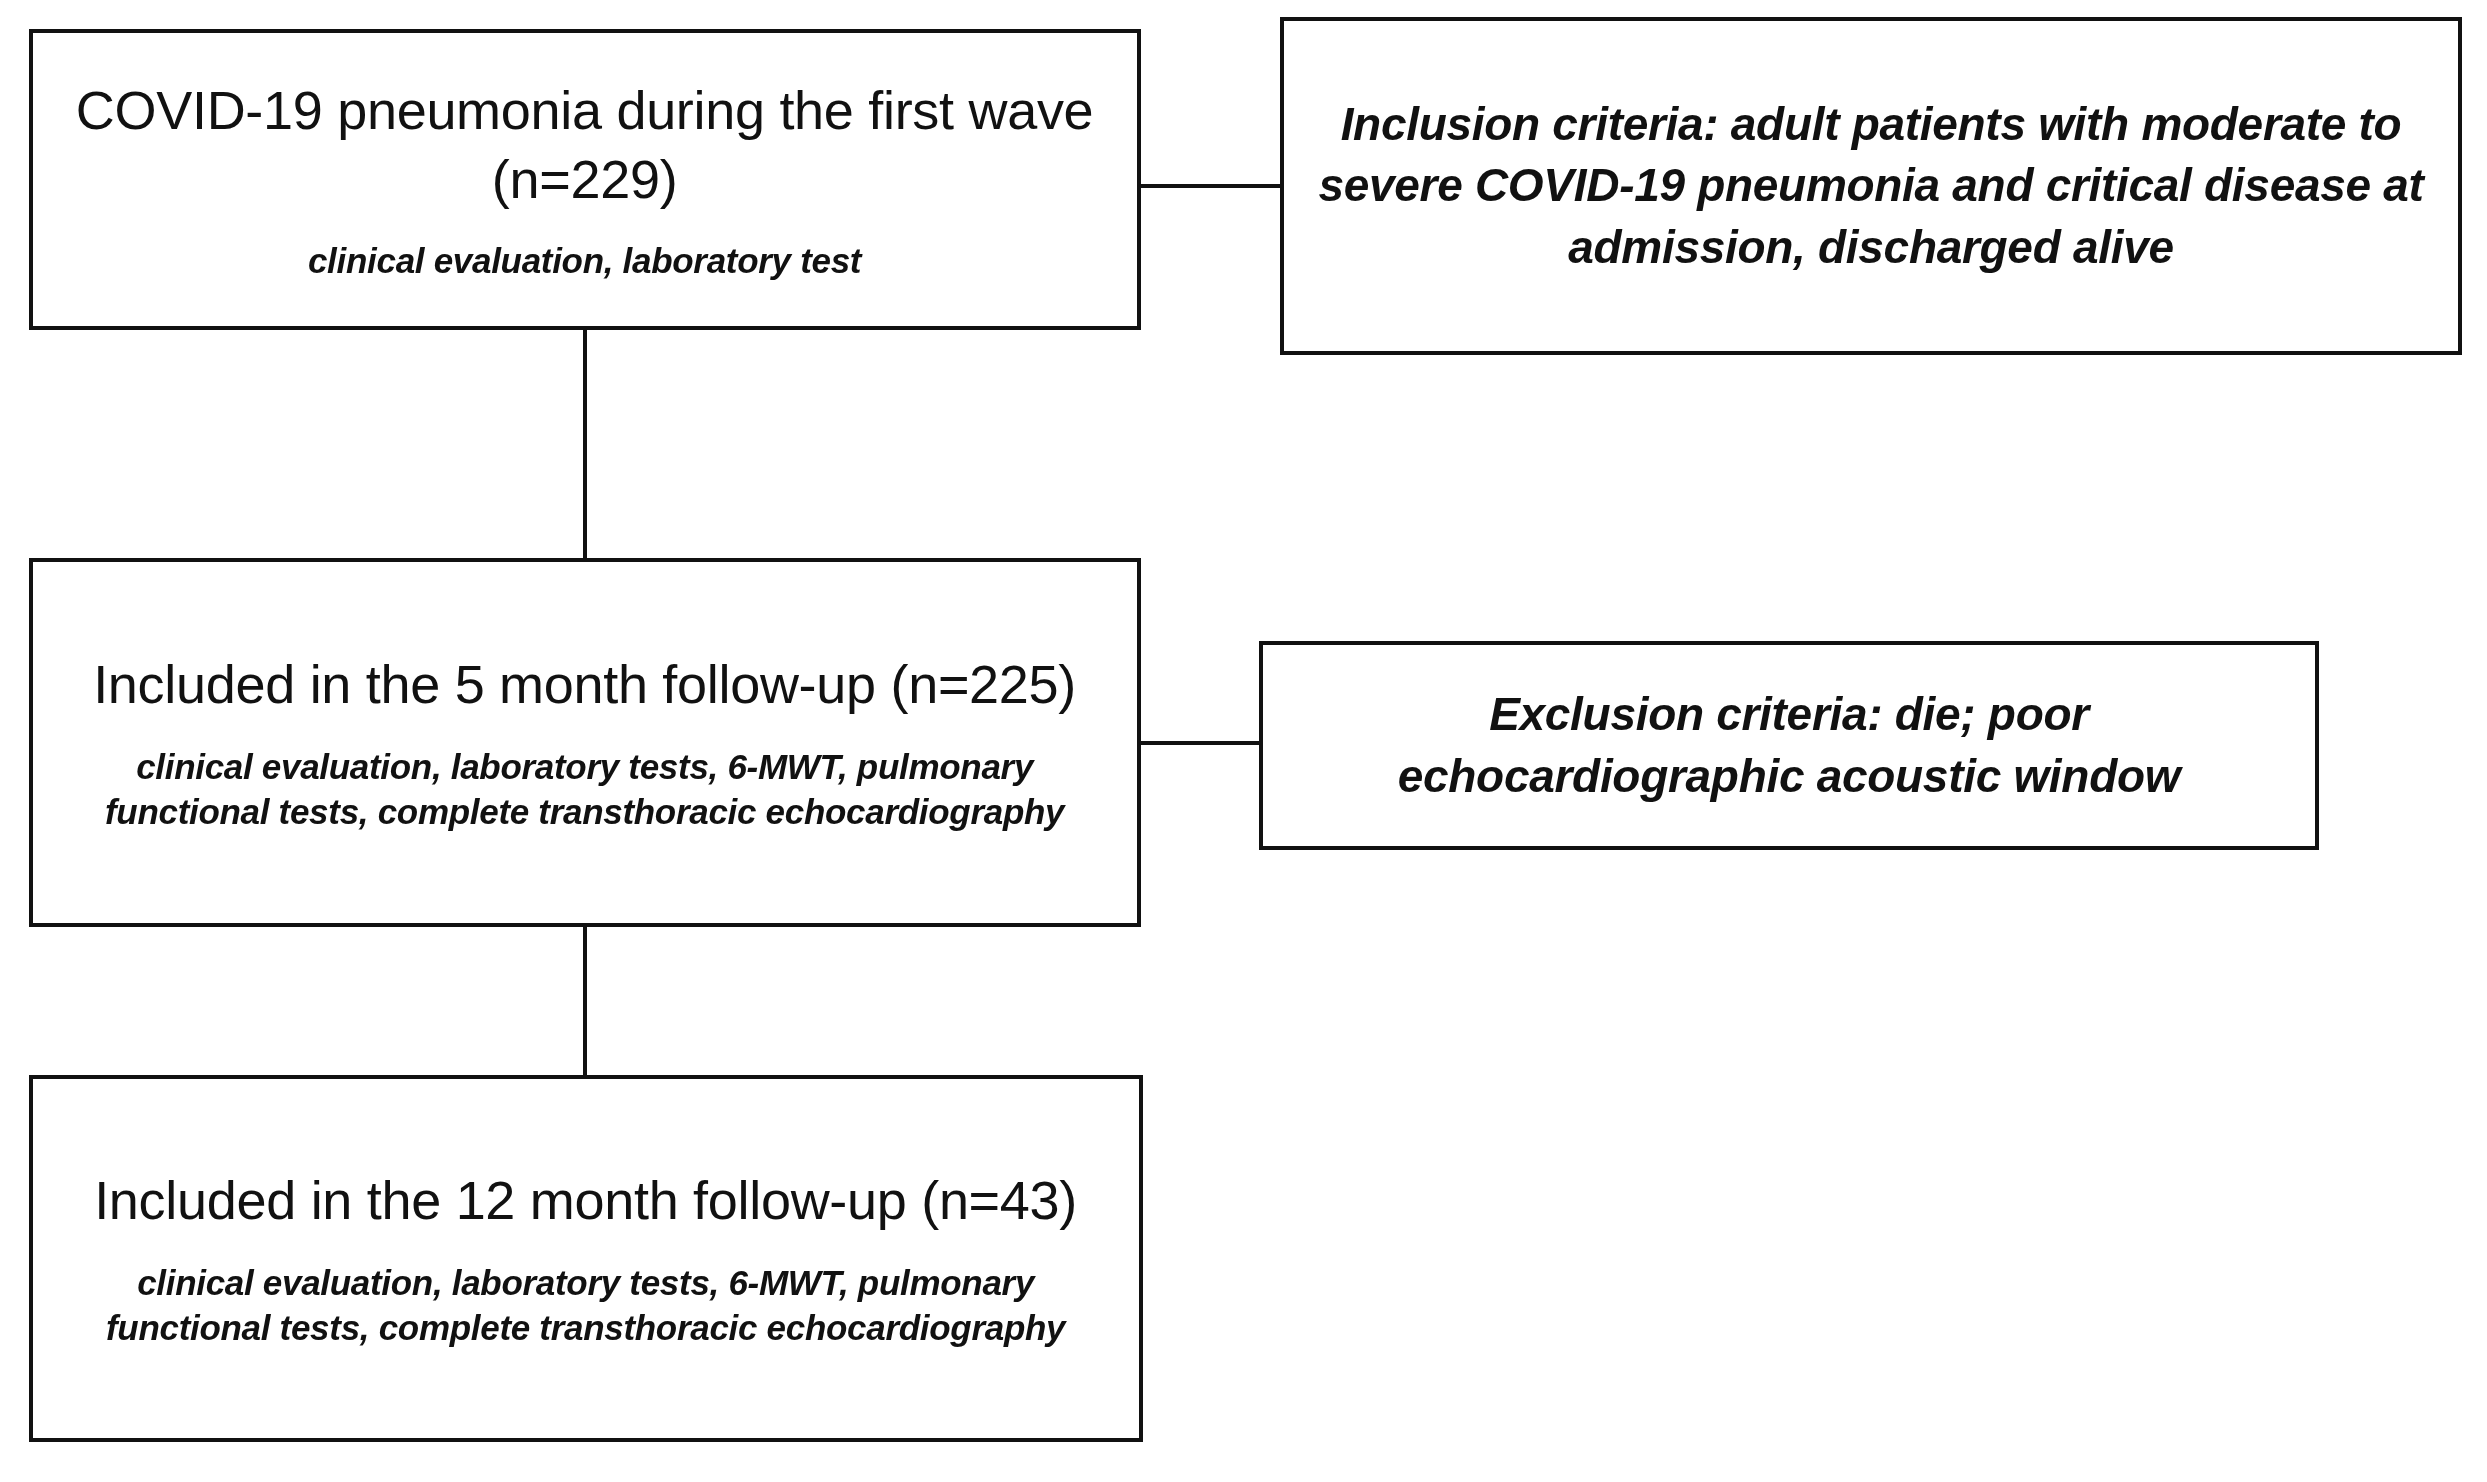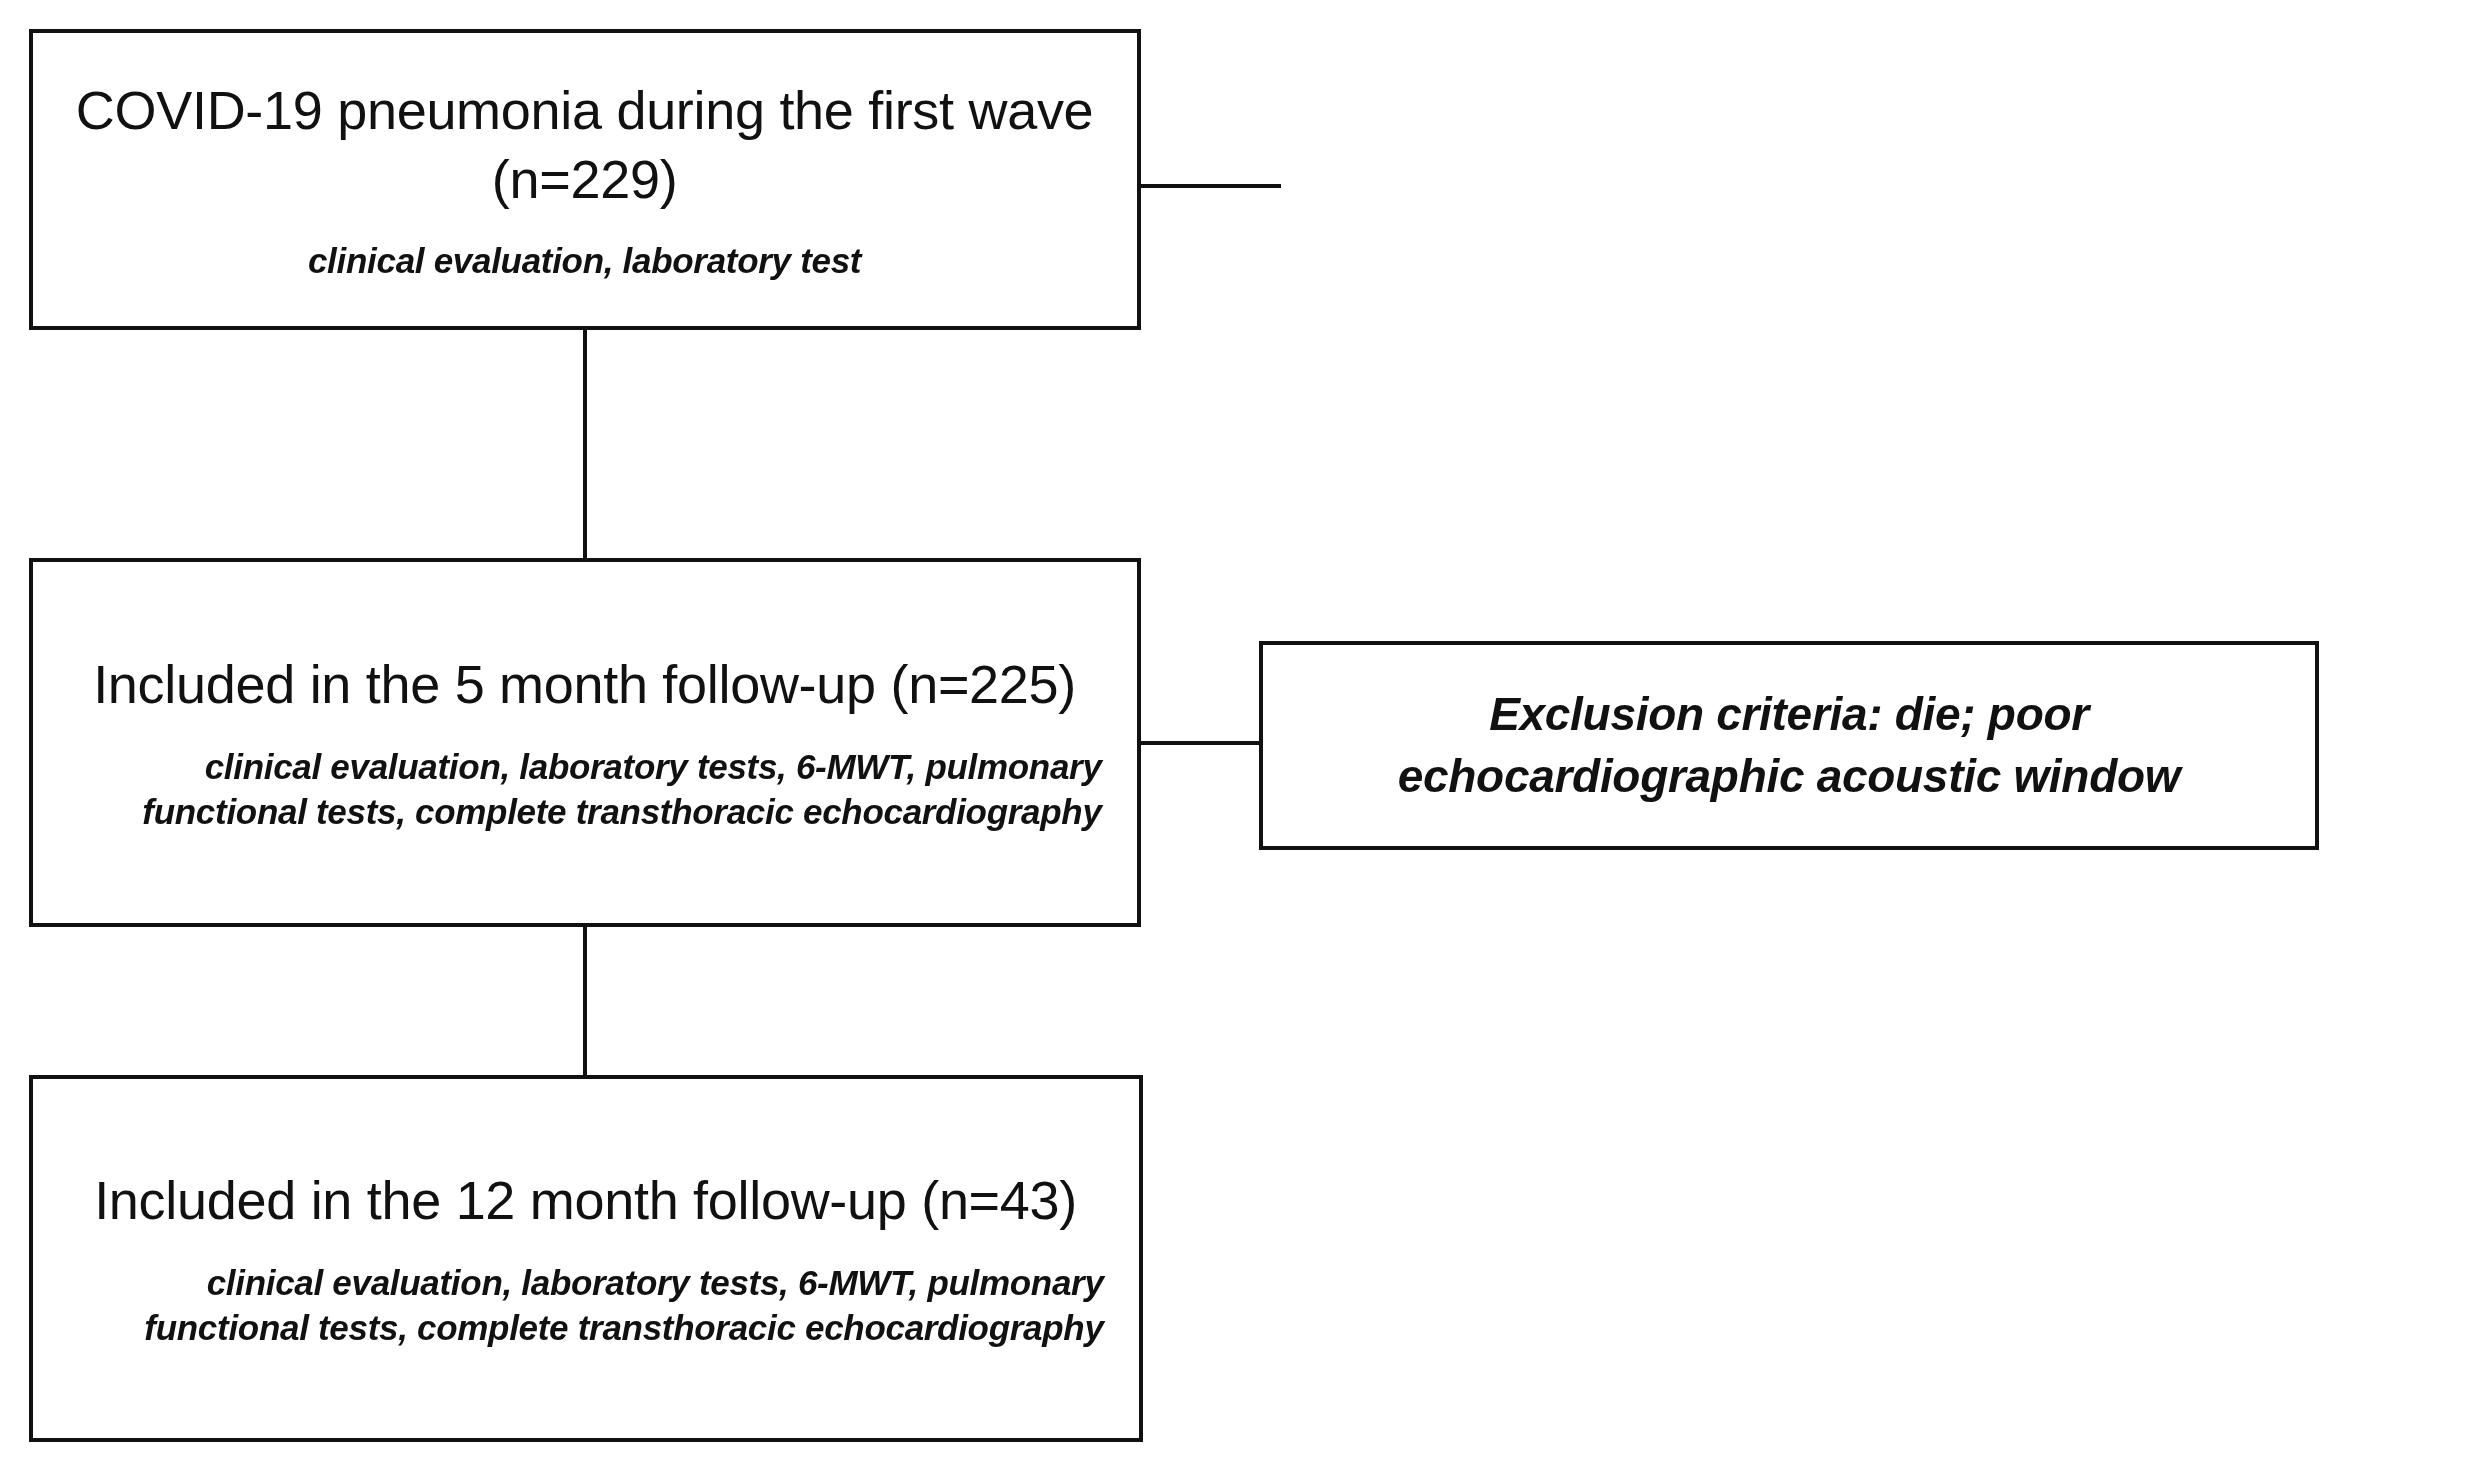--- a/index.html
+++ b/index.html
@@ -43,21 +43,20 @@
   .box-sub {
     font-family: "Liberation Sans", sans-serif;
     font-style: italic;
     font-weight: 700;
     font-size: 35px;
     line-height: 1.30;
     letter-spacing: -0.3px;
     color: #111111;
     padding: 0 35px;
     margin-top: 24px;
-    text-align: right;
   }
 
   .side-text {
     font-family: "Liberation Sans", sans-serif;
     font-style: italic;
     font-weight: 700;
     font-size: 46px;
     line-height: 1.34;
     letter-spacing: -0.3px;
     color: #111111;
@@ -107,19 +106,22 @@
   <div class="box" id="box-followup5">
     <div class="box-title">Included in the 5 month follow-up (n=225)</div>
     <div class="box-sub">clinical evaluation, laboratory tests, 6-MWT, pulmonary functional tests, complete transthoracic echocardiography</div>
   </div>
 
   <div class="box" id="box-followup12">
     <div class="box-title">Included in the 12 month follow-up (n=43)</div>
     <div class="box-sub">clinical evaluation, laboratory tests, 6-MWT, pulmonary functional tests, complete transthoracic echocardiography</div>
   </div>
 
+  <div class="box" id="box-inclusion">
+    <div class="side-text">Inclusion criteria: adult patients with moderate to severe COVID-19 pneumonia and critical disease at admission, discharged alive</div>
+  </div>
 
   <div class="box" id="box-exclusion">
     <div class="side-text">Exclusion criteria: die; poor echocardiographic acoustic window</div>
   </div>
 
 </div>
 
 
 </body></html>

